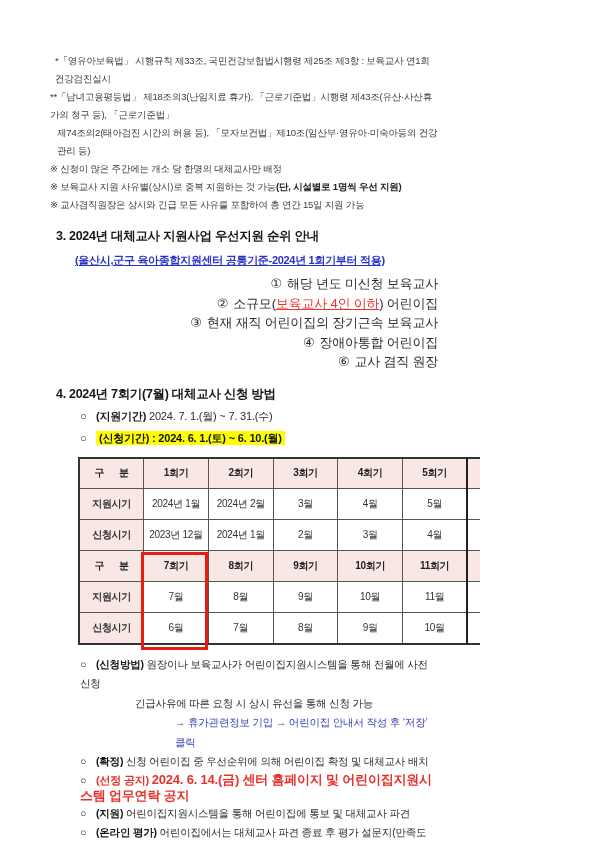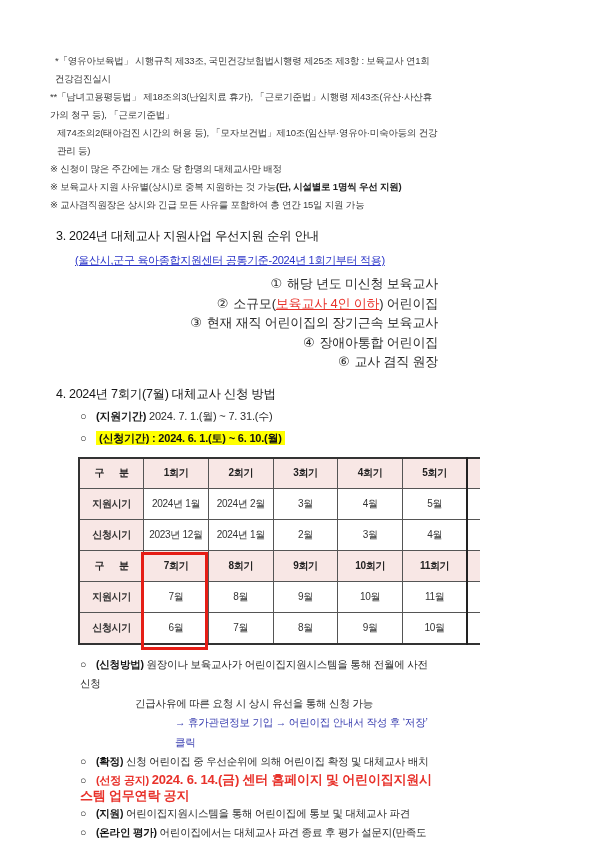--- a/index.html
+++ b/index.html
@@ -12,24 +12,24 @@
   .page { position: relative; width: 480px; height: 848px; overflow: hidden; background: #fff; }
   .content { padding: 52px 42px 0 50px; }
 
   
   .fn { font-size: 9.5px; line-height: 18px; color: #3a3a3a; letter-spacing: -0.2px; }
   .fn .b { font-weight: bold; color: #222; }
   .ml5 { margin-left: 5px; }
   .ml7 { margin-left: 7px; }
 
   
-  .sec-title { margin: 14px 0 0 6px; font-size: 12.5px; font-weight: normal; color: #161616; letter-spacing: -0.3px; }
+  .sec-title { margin: 14px 0 0 6px; font-size: 12.5px; font-weight: bold; color: #161616; letter-spacing: -0.3px; }
 
   
-  .sec3-sub { margin: 8px 0 0 25px; font-size: 11px; font-weight: normal; color: #2832c8; text-decoration: underline; letter-spacing: -0.3px; }
+  .sec3-sub { margin: 8px 0 0 25px; font-size: 11px; font-weight: bold; color: #2832c8; text-decoration: underline; letter-spacing: -0.3px; }
   .olist { margin: 6px 0 0 25px; }
   .oitem { font-size: 13px; line-height: 19.5px; color: #2c2c2c; letter-spacing: -0.2px; text-align: right; }
   .oitem .num { margin-right: 5px; }
   .red-ul { color: #e8312a; text-decoration: underline; }
 
   
   .s4line { margin: 4px 0 0 30px; font-size: 11px; line-height: 18px; color: #2c2c2c; letter-spacing: -0.2px; }
   .s4line .bullet { display: inline-block; width: 16px; color: #222; }
   .s4line .lbl { font-weight: bold; color: #161616; }
   .hl { background: #ffff00; font-weight: bold; color: #111; padding: 1px 3px; }

